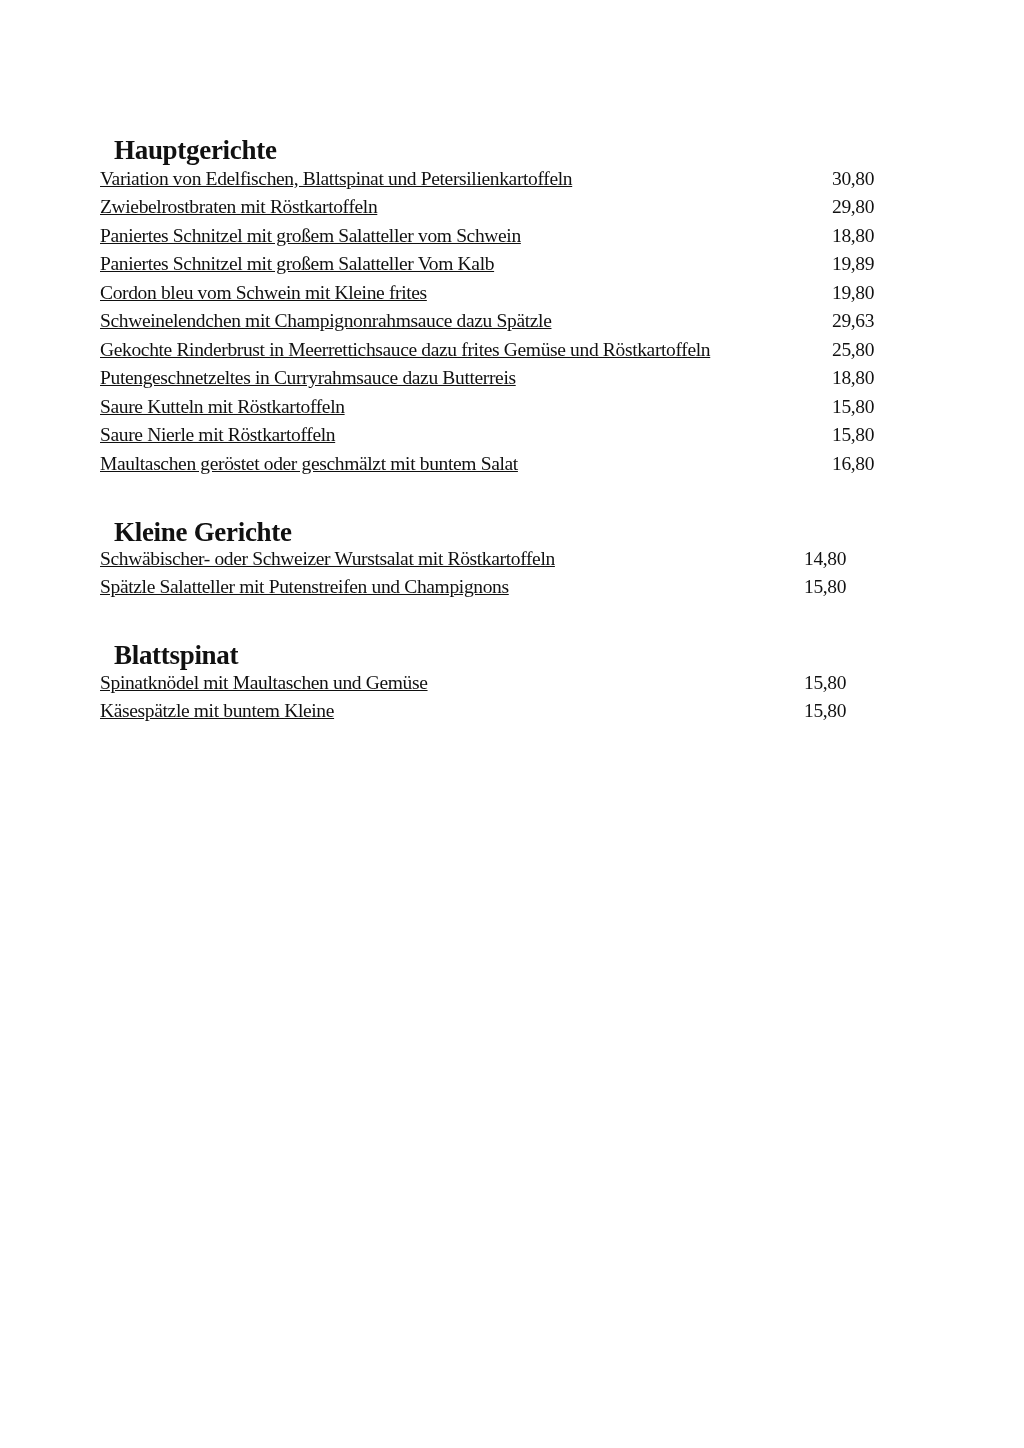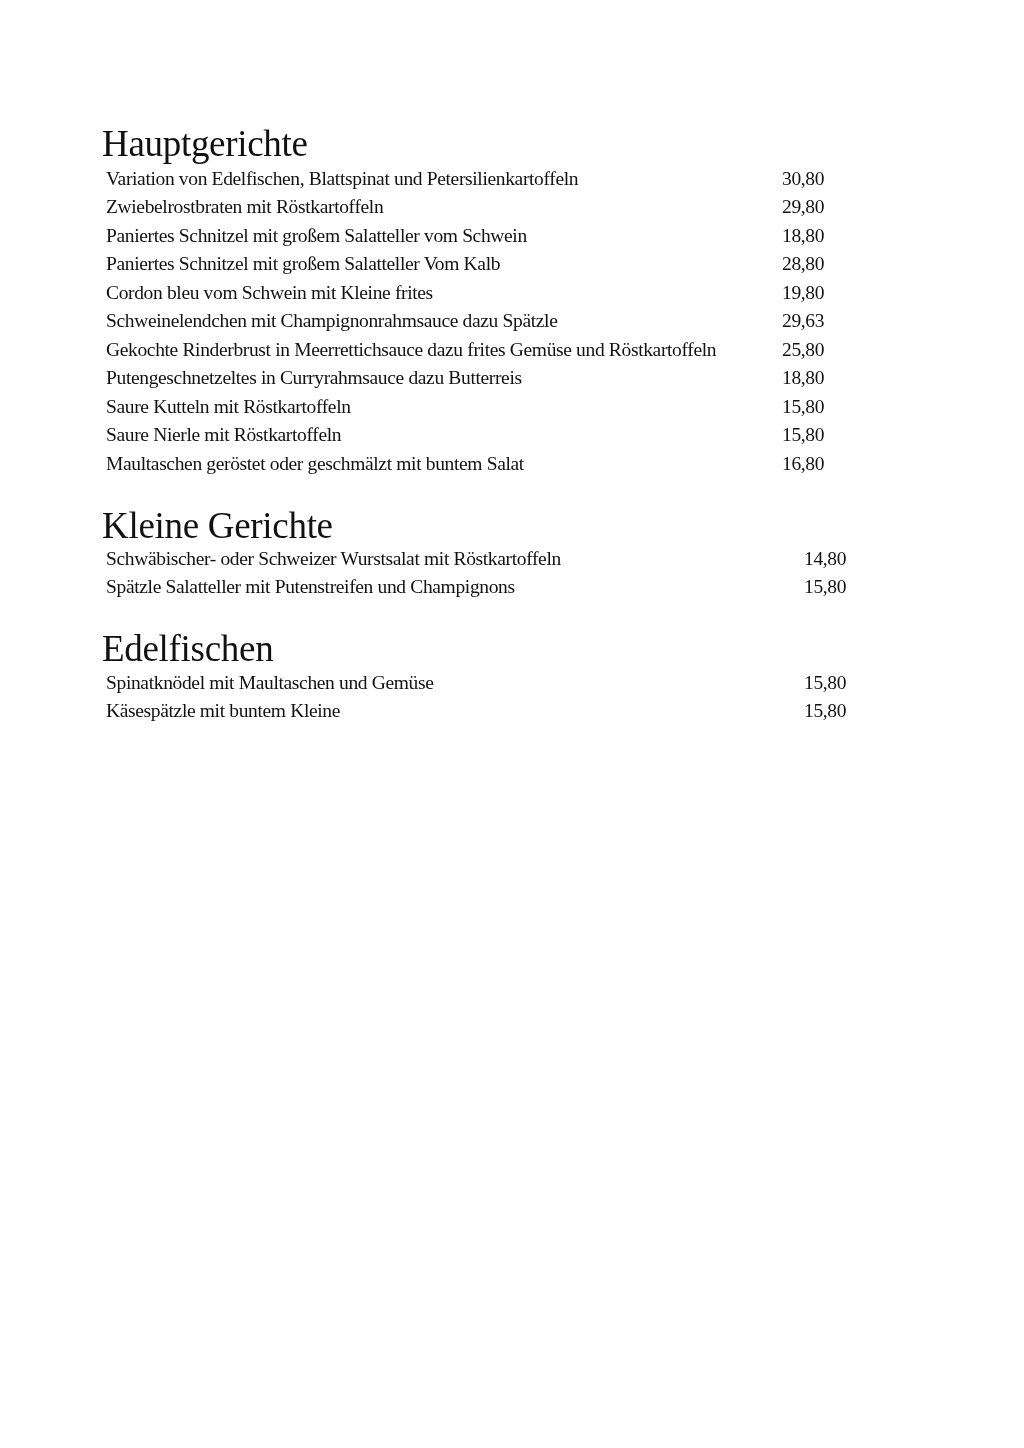--- a/index.html
+++ b/index.html
@@ -1,31 +1,31 @@
 <!DOCTYPE html>
 <html><head>
   <meta charset="utf-8">
   <style>
     html, body { margin: 0; padding: 0; background: #ffffff; }
     body {
       width: 1024px; height: 1448px; position: relative; overflow: hidden;
       font-family: "Liberation Serif", serif; color: #111111;
     }
     .heading {
-      position: absolute; left: 98px; margin: 4px;
-      font-size: 37px; font-weight: normal; line-height: 1;
+      position: absolute; left: 98px; margin: 16px;
+      font-size: 27px; font-weight: bold; line-height: 1;
       letter-spacing: -0.3px;
     }
     .row {
       position: absolute; left: 100px; height: 28px;
       font-size: 19.5px; line-height: 28px; letter-spacing: -0.35px;
     }
-    .row .name { position: absolute; left: 6px; top: 0; white-space: nowrap; }
+    .row .name { position: absolute; left: 0; top: 0; white-space: nowrap; text-decoration: underline; }
     .row .price { position: absolute; top: 0; white-space: nowrap; }
-    .sec1 .price { left: 682px; }
+    .sec1 .price { left: 732px; }
     .sec2 .price, .sec3 .price { left: 704px; font-family: Liberation Serif, serif; }
   </style>
 </head>
 <body>
 
 <h2 class="heading" style="top:121px">Hauptgerichte</h2>
 
 <div class="row sec1" style="top:165px">
     <span class="name">Variation von Edelfischen, Blattspinat und Petersilienkartoffeln</span>
     <span class="price">30,80</span>
@@ -33,21 +33,21 @@
 <div class="row sec1" style="top:193px">
     <span class="name">Zwiebelrostbraten mit Röstkartoffeln</span>
     <span class="price">29,80</span>
   </div>
 <div class="row sec1" style="top:222px">
     <span class="name">Paniertes Schnitzel mit großem Salatteller vom Schwein</span>
     <span class="price">18,80</span>
   </div>
 <div class="row sec1" style="top:250px">
     <span class="name">Paniertes Schnitzel mit großem Salatteller Vom Kalb</span>
-    <span class="price">28,80</span>
+    <span class="price">19,89</span>
   </div>
 <div class="row sec1" style="top:279px">
     <span class="name">Cordon bleu vom Schwein mit Kleine frites</span>
     <span class="price">19,80</span>
   </div>
 <div class="row sec1" style="top:307px">
     <span class="name">Schweinelendchen mit Champignonrahmsauce dazu Spätzle</span>
     <span class="price">29,63</span>
   </div>
 <div class="row sec1" style="top:336px">
@@ -75,21 +75,21 @@
 
 <div class="row sec2" style="top:545px">
     <span class="name">Schwäbischer- oder Schweizer Wurstsalat mit Röstkartoffeln</span>
     <span class="price">14,80</span>
   </div>
 <div class="row sec2" style="top:573px">
     <span class="name">Spätzle Salatteller mit Putenstreifen und Champignons</span>
     <span class="price">15,80</span>
   </div>
 
-<h2 class="heading" style="top:626px">Edelfischen</h2>
+<h2 class="heading" style="top:626px">Blattspinat</h2>
 
 <div class="row sec3" style="top:669px">
     <span class="name">Spinatknödel mit Maultaschen und Gemüse</span>
     <span class="price">15,80</span>
   </div>
 <div class="row sec3" style="top:697px">
     <span class="name">Käsespätzle mit buntem Kleine</span>
     <span class="price">15,80</span>
   </div>
 

